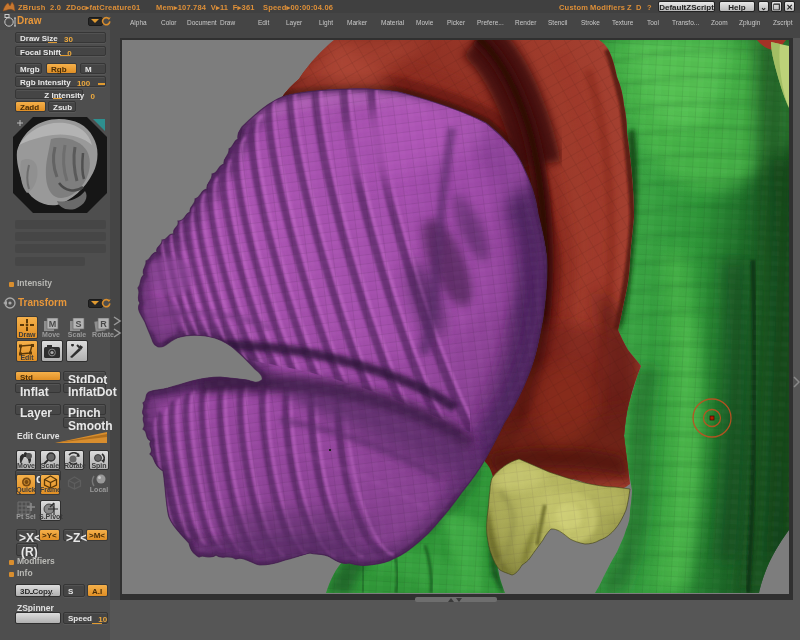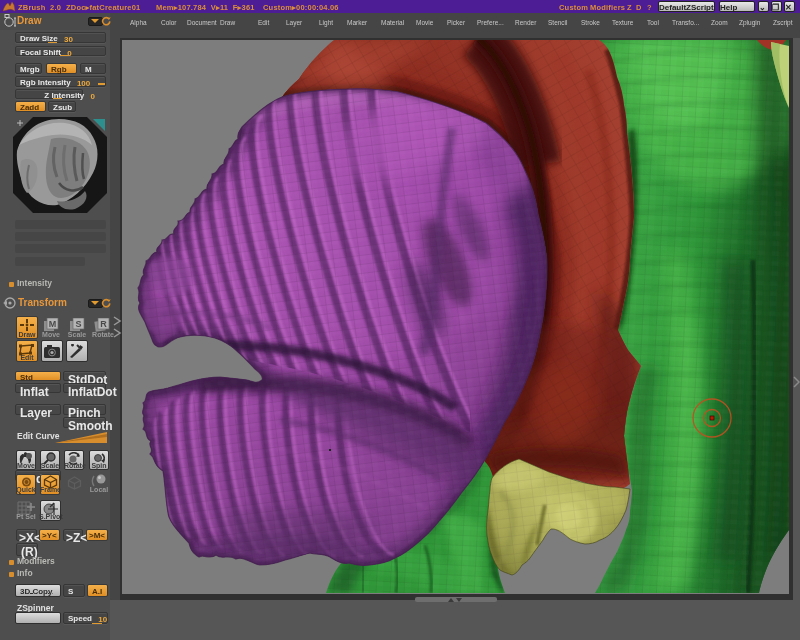--- a/index.html
+++ b/index.html
@@ -1,20 +1,20 @@
 <!DOCTYPE html>
 <html><head>
 <meta charset="utf-8">
 <style>
 html,body{margin:0;padding:0;width:800px;height:640px;overflow:hidden;background:#565656;font-family:"Liberation Sans",sans-serif;}
 #win{position:absolute;left:0;top:0;width:800px;height:640px;}
 .abs{position:absolute;}
-#titlebar{left:0;top:0;width:800px;height:13px;background:#4c1d95;border-bottom:1px solid #2e2e2e;}
+#titlebar{left:0;top:0;width:800px;height:13px;background:#404040;border-bottom:1px solid #2e2e2e;}
 .tt{position:absolute;top:2.5px;font-size:7.5px;font-weight:bold;color:#dd8f38;letter-spacing:0.2px;white-space:nowrap;}
-.winbtn{position:absolute;top:1px;height:11px;background:linear-gradient(#e8e8e8,#b8b8b8);border:1px solid #222;border-radius:2px;color:#222;font-size:8px;font-weight:bold;text-align:left;line-height:11px;box-sizing:border-box;}
+.winbtn{position:absolute;top:1px;height:11px;background:linear-gradient(#e8e8e8,#b8b8b8);border:1px solid #222;border-radius:2px;color:#222;font-size:8px;font-weight:bold;text-align:center;line-height:11px;box-sizing:border-box;}
 #menubar{left:110px;top:13px;width:690px;height:25px;background:#454545;}
 .mi{position:absolute;top:6px;font-size:6.5px;color:#c9c9c9;white-space:nowrap;}
 #sidebar{left:0;top:13px;width:110px;height:627px;background:#4e4e4e;}
 #phdr{position:absolute;left:0;top:0;width:110px;height:17px;background:#4a4a4a;}
 .slider{position:absolute;background:#454545;border:1px solid #363636;border-radius:2px;box-shadow:inset 0 1px 0 rgba(255,255,255,0.07), 0 1px 0 rgba(255,255,255,0.06);box-sizing:border-box;color:#e8e8e8;font-size:8px;font-weight:bold;}
 .slider span{position:relative;top:1px;left:4px;white-space:nowrap;}
 .ov{color:#eda93e;}
 .obtn{position:absolute;background:linear-gradient(#f5b04a,#e08f25);border:1px solid #3a3a3a;border-radius:2px;color:#4a2e08;font-size:8px;font-weight:bold;box-sizing:border-box;}
 .obtn span{position:relative;top:1px;left:4px;}
 .dbtn{position:absolute;background:#474747;border:1px solid #363636;border-radius:2px;color:#e8e8e8;font-size:12px;font-weight:bold;box-sizing:border-box;box-shadow:inset 0 1px 0 rgba(255,255,255,0.07);}
@@ -51,21 +51,21 @@
   <svg class="abs" style="left:792px;top:376px;z-index:6" width="8" height="12" viewBox="0 0 8 12">
       <path d="M2,1 L7,6 L2,11" fill="none" stroke="#8a8a8a" stroke-width="1.5"></path>
     </svg>
   <div id="titlebar" class="abs">
     <svg class="abs" style="left:2px;top:1px" width="14" height="12" viewBox="0 0 14 12">
         <path d="M1,10 C2,6 4,3 6,2 L8,5 L10,1 L12,4 L13,10 C10,8 7,8 5,9 Z" fill="#c87830" stroke="#8a4a1a" stroke-width="0.5"></path>
       </svg>
     <div class="tt" style="left:18px;">ZBrush&nbsp; 2.0</div>
     <div class="tt" style="left:66px;">ZDoc▸fatCreature01</div>
     <div class="tt" style="left:156px;">Mem▸107.784&nbsp; V▸11&nbsp; F▸361</div>
-    <div class="tt" style="left:263px;">Custom▸00:00:04.06</div>
+    <div class="tt" style="left:263px;">Speed▸00:00:04.06</div>
     <div class="tt" style="left:559px;">Custom</div>
     <div class="tt" style="left:590px;">Modifiers</div>
     <div class="tt" style="left:627px;">Z</div>
     <div class="tt" style="left:636px;">D</div>
     <div class="tt" style="left:647px;">?</div>
     <div class="winbtn" style="left:658px;width:57px;">DefaultZScript</div>
     <div class="winbtn" style="left:719px;width:36px;">Help</div>
     <div class="winbtn" style="left:758px;width:11px;">⌄</div>
     <div class="winbtn" style="left:771px;width:11px;">❐</div>
     <div class="winbtn" style="left:784px;width:11px;">✕</div>

